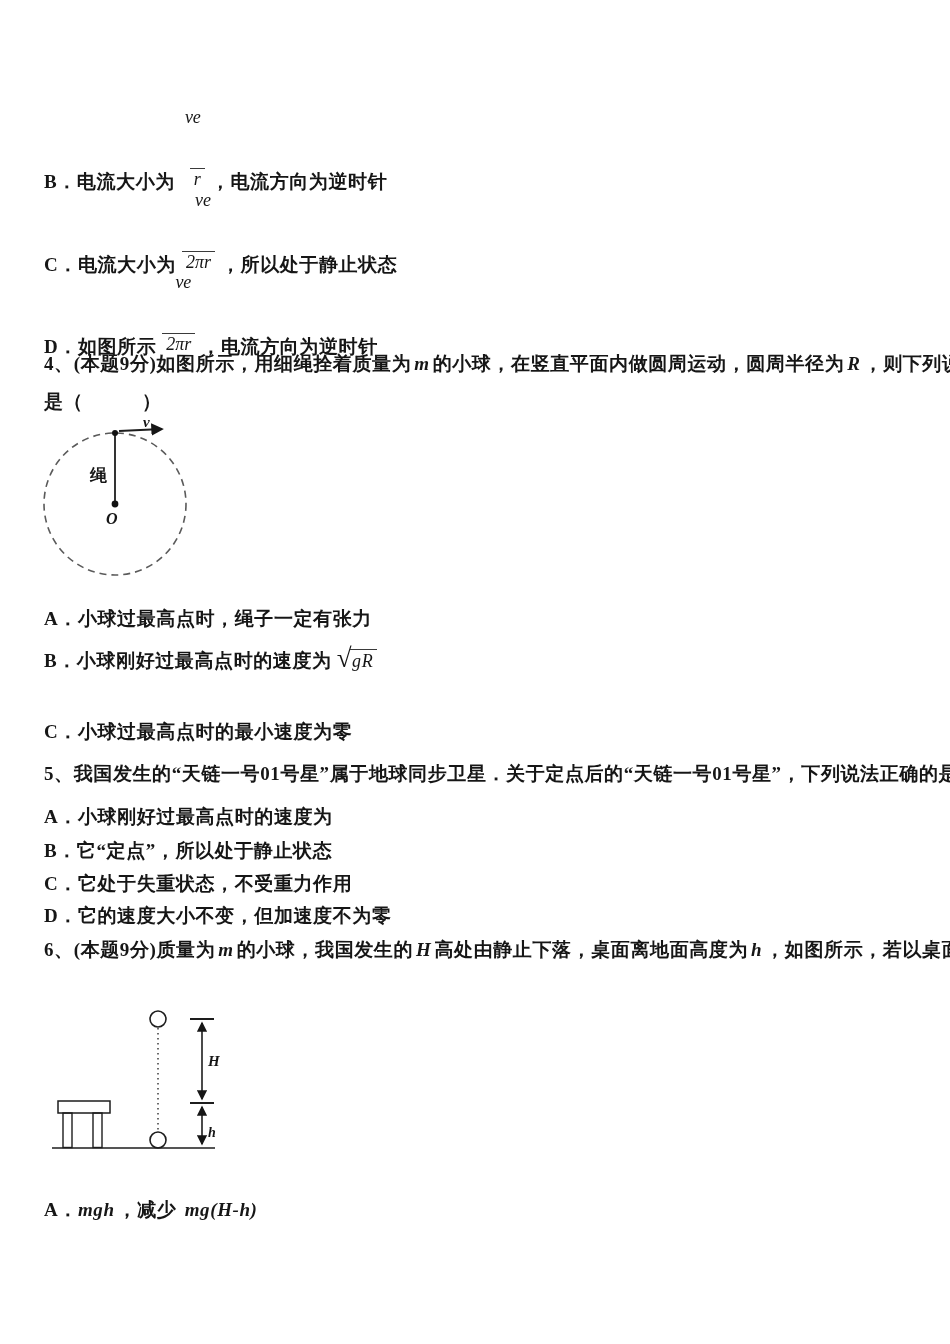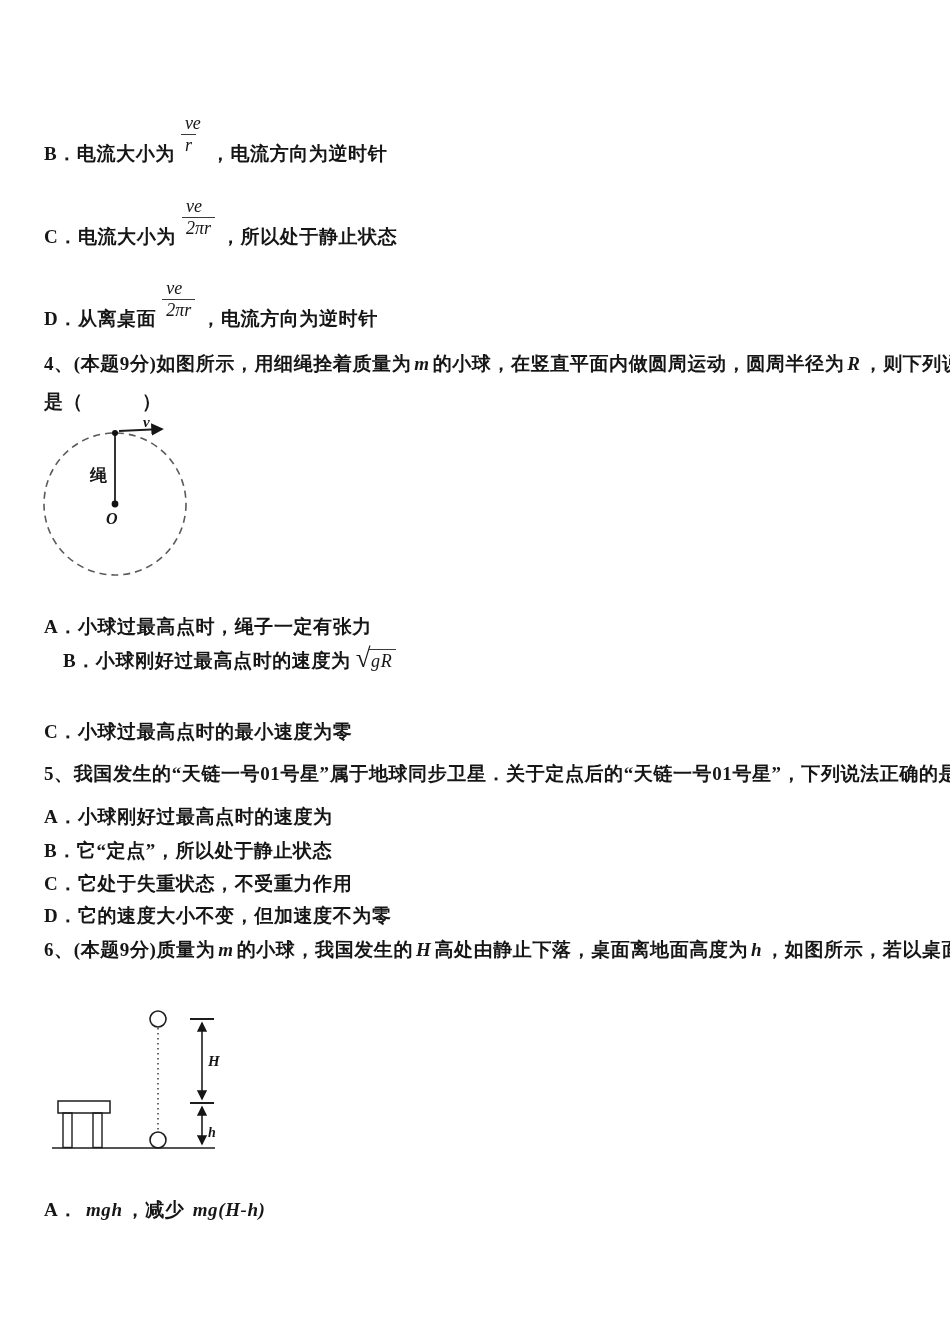--- a/index.html
+++ b/index.html
@@ -13,23 +13,23 @@
     position:absolute; left:44px;
     font-size:19px; font-weight:bold; line-height:24px;
     letter-spacing:0.6px; white-space:nowrap;
   }
   .frac-row {
     position:absolute; left:44px; display:flex; align-items:flex-end;
     font-size:19px; font-weight:bold; letter-spacing:0.6px; white-space:nowrap;
   }
   .frac-row .txt { line-height:23px; }
   .frac {
-    display:inline-flex; flex-direction:column; align-items:flex-start;
+    display:inline-flex; flex-direction:column; align-items:flex-end;
     font-weight:normal; font-style:italic; font-size:18px;
-    margin:10px 6px; letter-spacing:0;
+    margin:4px 6px; letter-spacing:0;gap:40px;
   }
   .frac .num { line-height:18px; padding:0 4px 2px; }
   .frac .den { border-top:1.6px solid #3a3a3a; line-height:19px; padding:1px 4px 0; }
   .m { font-style:italic; margin:0 3px; }
   .sqrt-row {
     position:absolute; left:44px; display:flex; align-items:flex-end;
     font-size:19px; font-weight:bold; letter-spacing:0.6px; white-space:nowrap;
   }
   .sqrt-row .txt { line-height:23px; }
   .sqrt { display:inline-flex; align-items:flex-end; font-weight:normal; margin-left:5px; }
@@ -60,21 +60,21 @@
   <div class="frac-row" style="top:187px;">
     <span class="txt">C．电流大小为</span>
     <span class="frac">
       <span class="num">ve</span>
       <span class="den">2πr</span>
     </span>
     <span class="txt">，所以处于静止状态</span>
   </div>
 
   <div class="frac-row" style="top:269px;">
-    <span class="txt">D．从离桌面</span>
+    <span class="txt">D．如图所示</span>
     <span class="frac">
       <span class="num">ve</span>
       <span class="den">2πr</span>
     </span>
     <span class="txt">，电流方向为逆时针</span>
   </div>
 
   <div class="line" style="top:352px;">
     <span>4、(本题9分)如图所示，用细绳拴着质量为</span><span class="m">m</span><span>的小球，在竖直平面内做圆周运动，圆周半径为</span><span class="m">R</span><span>，则下列说法正确的</span>
   </div>
@@ -89,22 +89,22 @@
     <circle cx="75" cy="84" r="71" fill="none" stroke="#5a5a5a" stroke-width="1.6" stroke-dasharray="7 5"></circle>
     <line x1="75" y1="13" x2="75" y2="84" stroke="#1d1d1d" stroke-width="1.8"></line>
     <circle cx="75" cy="13" r="3" fill="#111"></circle>
     <circle cx="75" cy="84" r="3.4" fill="#111"></circle>
     <line x1="79" y1="11" x2="122" y2="9" stroke="#1d1d1d" stroke-width="1.8" marker-end="url(#ah1)"></line>
     <text x="103" y="7" class="svg-math" font-size="15">v</text>
     <text x="50" y="61" class="svg-cn">绳</text>
     <text x="66" y="104" class="svg-math" font-size="16">O</text>
   </svg>
 
-  <div class="line" style="top:607px;margin-top:8px;">A．小球过最高点时，绳子一定有张力</div>
-  <div class="sqrt-row" style="top:645px;margin-left:19px;">
+  <div class="line" style="top:607px;">A．小球过最高点时，绳子一定有张力</div>
+  <div class="sqrt-row" style="top:645px;">
     <span class="txt">B．小球刚好过最高点时的速度为</span>
     <span class="sqrt">
       <span class="rad">√</span>
       <span class="cand">gR</span>
     </span>
   </div>
   <div class="line" style="top:720px;">C．小球过最高点时的最小速度为零</div>
 
   <div class="line" style="top:762px;">5、我国发生的“天链一号01号星”属于地球同步卫星．关于定点后的“天链一号01号星”，下列说法正确的是</div>
   <div class="line" style="top:805px;">A．小球刚好过最高点时的速度为</div>
@@ -131,16 +131,16 @@
     <rect x="48" y="105" width="9" height="34.5" fill="none" stroke="#1d1d1d" stroke-width="1.4"></rect>
     <line x1="145" y1="11" x2="169" y2="11" stroke="#1d1d1d" stroke-width="2"></line>
     <line x1="157" y1="15" x2="157" y2="91" stroke="#1d1d1d" stroke-width="1.6" marker-start="url(#ah2)" marker-end="url(#ah2)"></line>
     <line x1="145" y1="95" x2="169" y2="95" stroke="#1d1d1d" stroke-width="2"></line>
     <line x1="157" y1="99" x2="157" y2="136" stroke="#1d1d1d" stroke-width="1.6" marker-start="url(#ah2)" marker-end="url(#ah2)"></line>
     <text x="163" y="58" class="svg-math" font-size="15">H</text>
     <text x="163" y="129" class="svg-math" font-size="14">h</text>
   </svg>
 
   <div class="line" style="top:1198px;">
-    <span>A．</span><span class="m" style="margin-left:8px;">mgh</span><span>，减少 </span><span class="m">mg(H-h)</span>
+    <span>A．</span><span class="m" style="margin-left:0;">mgh</span><span>，减少 </span><span class="m">mg(H-h)</span>
   </div>
 
 </div>
 
 </body></html>

